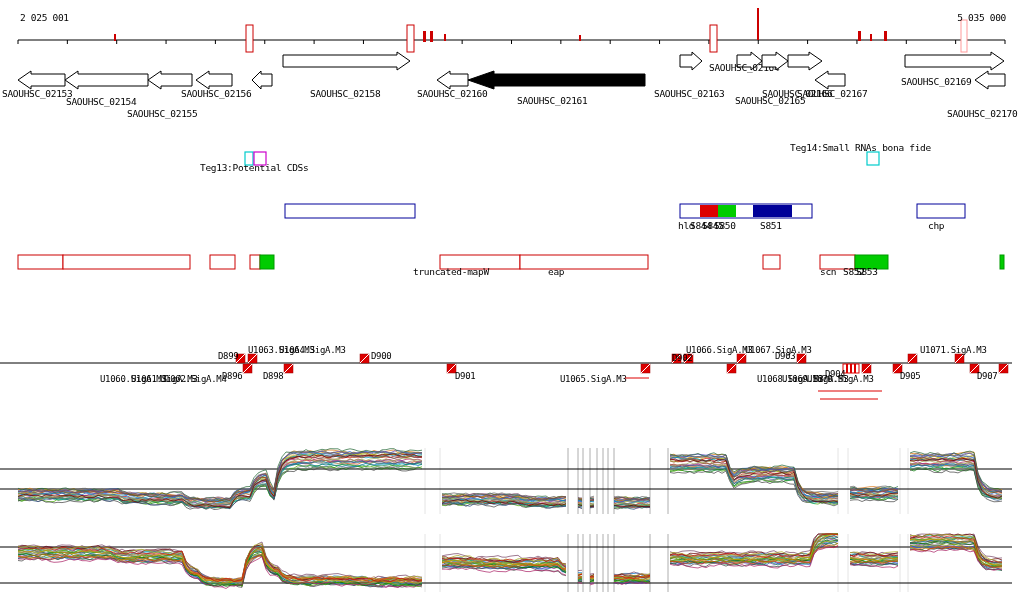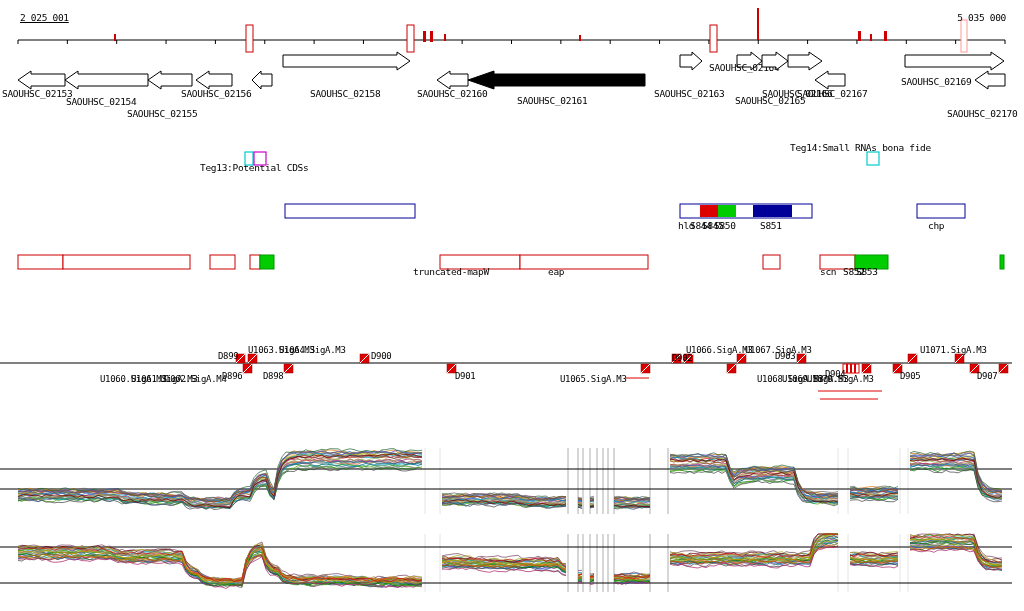--- a/index.html
+++ b/index.html
@@ -1,21 +1,21 @@
 <!DOCTYPE html>
 <html><head>
 <meta charset="utf-8">
 <style>
   html,body{margin:0;padding:0;background:#fff;}
   #screen{position:relative;width:1024px;height:611px;background:#fff;overflow:hidden;
           font-family:"DejaVu Sans Mono",monospace;}
   #gfx{position:absolute;left:0;top:0;}
   svg text{font-family:"DejaVu Sans Mono",monospace;}
   .coord{position:absolute;top:12px;font-size:9.5px;color:#000;letter-spacing:-0.3px;}
-  .coord.left{left:20px;text-decoration:underline;}
+  .coord.left{left:20px;}
   .coord.right{right:18px;}
 </style>
 </head>
 <body>
 
 <div id="screen">
   <svg id="gfx" width="1024" height="611" viewBox="0 0 1024 611">
       <line x1="18" y1="40" x2="1005" y2="40" stroke="#000" stroke-width="1"></line>
       <line x1="18" y1="40" x2="18" y2="44" stroke="#000" stroke-width="1"></line>
       <line x1="67.35" y1="40" x2="67.35" y2="44" stroke="#000" stroke-width="1"></line>

